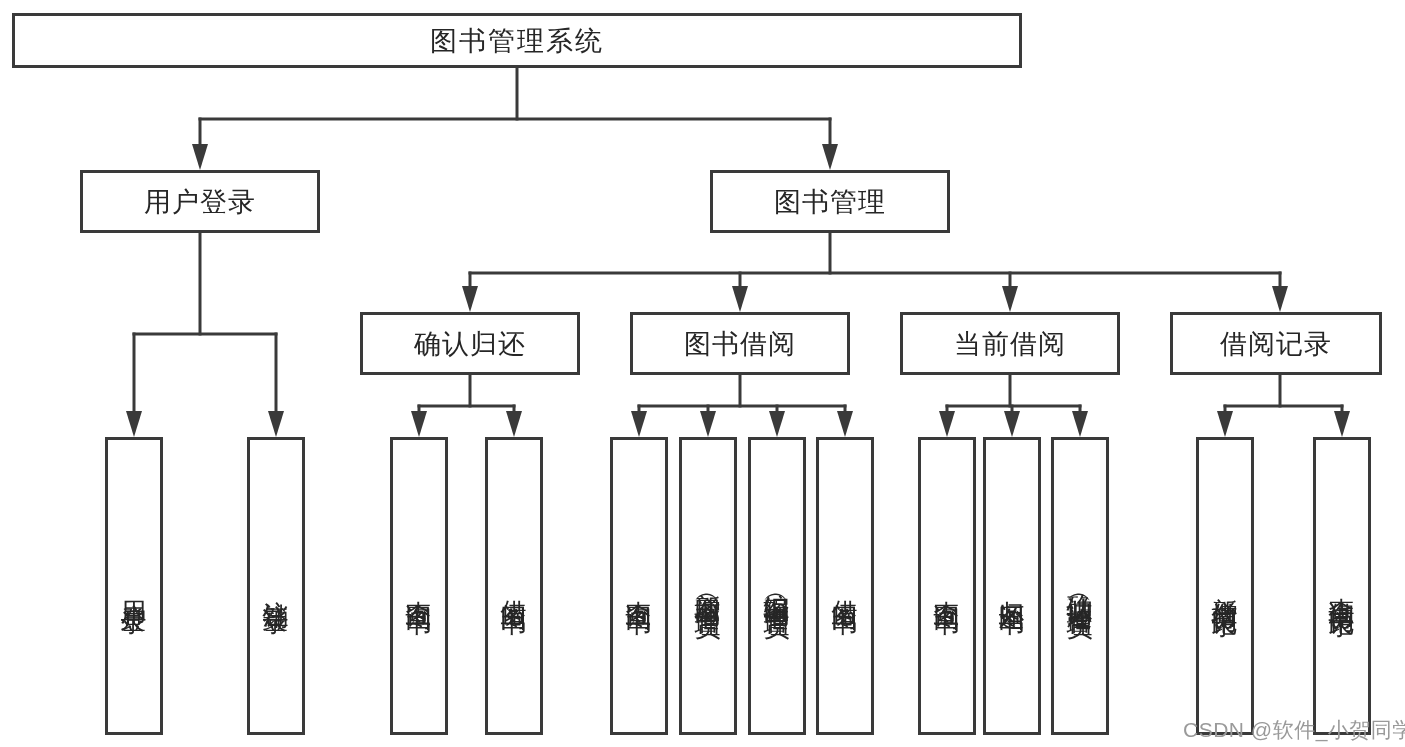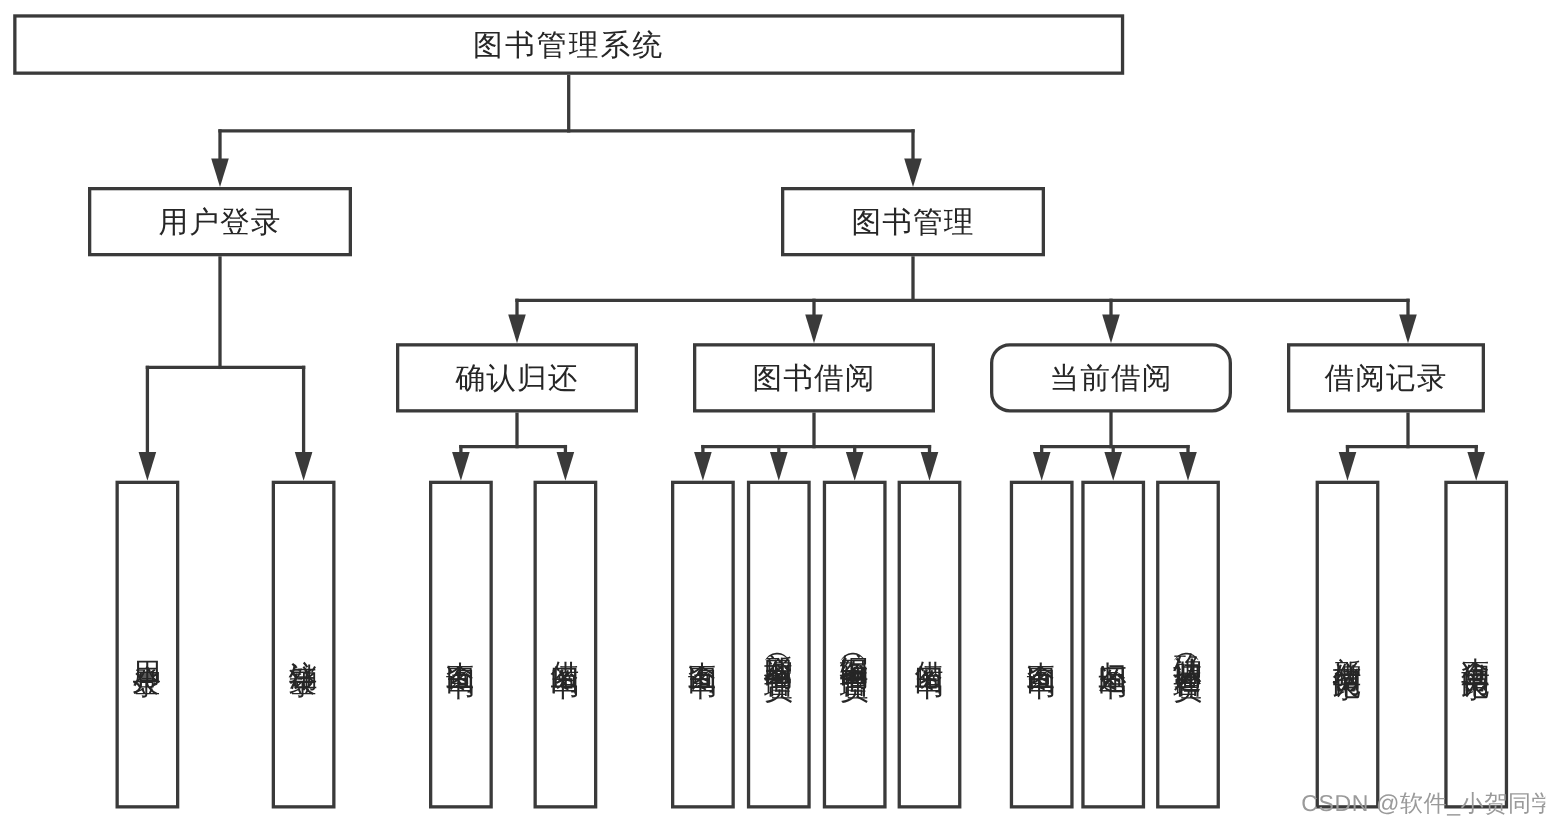--- a/index.html
+++ b/index.html
@@ -114,22 +114,22 @@
     <polygon points="1334,411 1350,411 1342,437"></polygon>
   </svg>
 
   <div class="node node-h node-root" style="left:12px; top:13px; width:1010px; height:55px;">图书管理系统</div>
 
   <div class="node node-h" style="left:80px; top:170px; width:240px; height:63px;">用户登录</div>
   <div class="node node-h" style="left:710px; top:170px; width:240px; height:63px;">图书管理</div>
 
   <div class="node node-h" style="left:360px; top:312px; width:220px; height:63px;">确认归还</div>
   <div class="node node-h" style="left:630px; top:312px; width:220px; height:63px;">图书借阅</div>
-  <div class="node node-h" style="left:900px; top:312px; width:220px; height:63px;border-radius:18px;">当前借阅</div>
-  <div class="node node-h" style="left:1170px; top:312px; width:180px; height:63px;">借阅记录</div>
+  <div class="node node-h" style="left:900px; top:312px; width:220px; height:63px;">当前借阅</div>
+  <div class="node node-h" style="left:1170px; top:312px; width:212px; height:63px;">借阅记录</div>
 
   <div class="node node-v" style="left:105px; top:437px; width:58px; height:298px;">用户登录</div>
   <div class="node node-v" style="left:247px; top:437px; width:58px; height:298px;">注销登录</div>
 
   <div class="node node-v" style="left:390px; top:437px; width:58px; height:298px;">查询图书</div>
   <div class="node node-v" style="left:485px; top:437px; width:58px; height:298px;">借阅图书</div>
 
   <div class="node node-v" style="left:610px; top:437px; width:58px; height:298px;">查询图书</div>
   <div class="node node-v" style="left:679px; top:437px; width:58px; height:298px;">新增图书（管理员）</div>
   <div class="node node-v" style="left:748px; top:437px; width:58px; height:298px;">编辑图书（管理员）</div>

